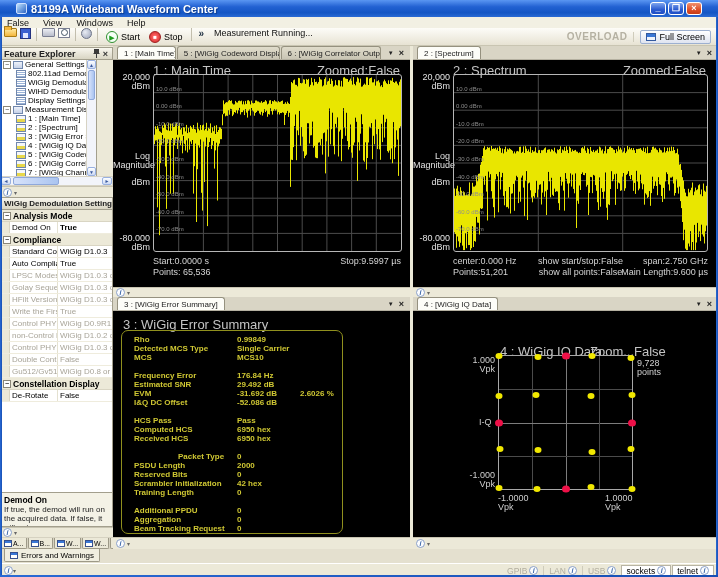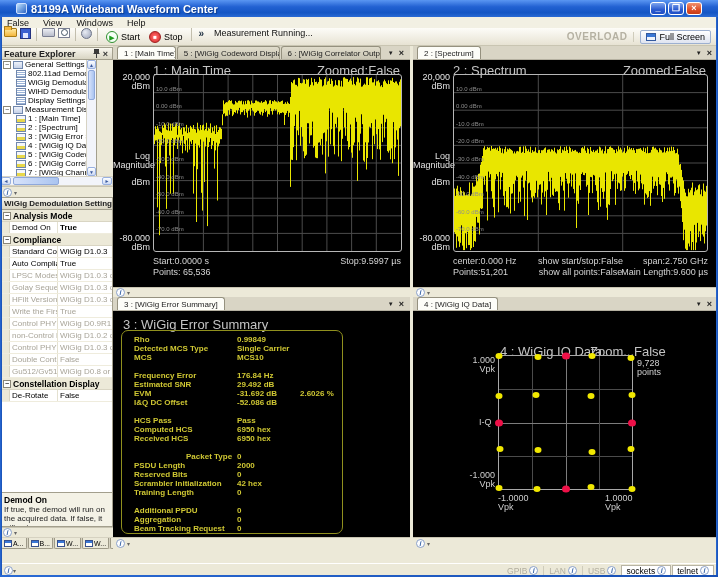--- a/index.html
+++ b/index.html
@@ -519,21 +519,21 @@
           <div class="esrow">
             <span style="left: 12px;">Computed HCS</span>
             <span style="left: 115px;">6950 hex</span>
           </div>
           <div class="esrow">
             <span style="left: 12px;">Received HCS</span>
             <span style="left: 115px;">6950 hex</span>
           </div>
           <div class="esrow"></div>
           <div class="esrow">
-            <span style="left: 24px; padding-left: 40px;">Packet Type</span>
+            <span style="left: 16px; padding-left: 40px;">Packet Type</span>
             <span style="left: 115px;">0</span>
           </div>
           <div class="esrow">
             <span style="left: 12px;">PSDU Length</span>
             <span style="left: 115px;">2000</span>
           </div>
           <div class="esrow">
             <span style="left: 12px;">Reserved Bits</span>
             <span style="left: 115px;">0</span>
           </div>
@@ -626,20 +626,26 @@
         <div>1.0000</div>
           <div>Vpk</div>
       </div>
     </div>
     <div class="ibar" style="top:240px;left:0;width:305px;height:12px">
       <div class="iicon">i</div>
         <span class="caret">▾</span>
     </div>
   </div>
 
+  <div class="errrow">
+    <div class="errtab">
+      <div class="winicon"></div>
+      <span>Errors and Warnings</span>
+    </div>
+  </div>
 
   <div class="statusbar">
     <div class="iicon">i</div>
       <span class="caret">▾</span>
     <div class="connwrap">
         <div class="conn dim">
           <span>GPIB</span>
           <span class="iicon">i</span>
         </div>
         <div class="vdiv"></div>

